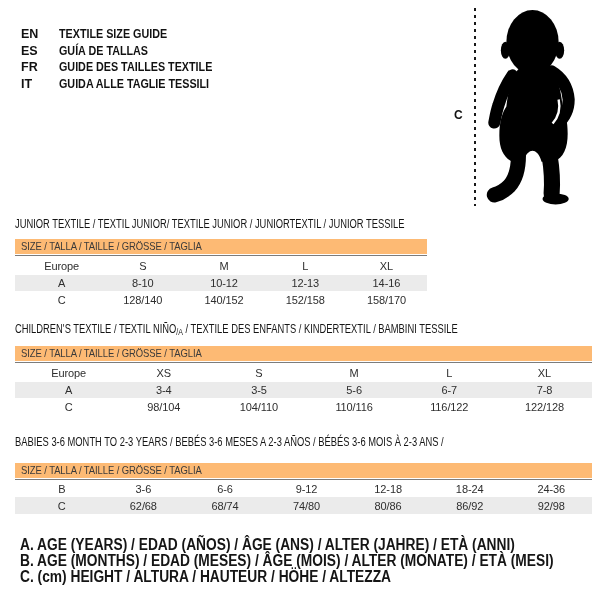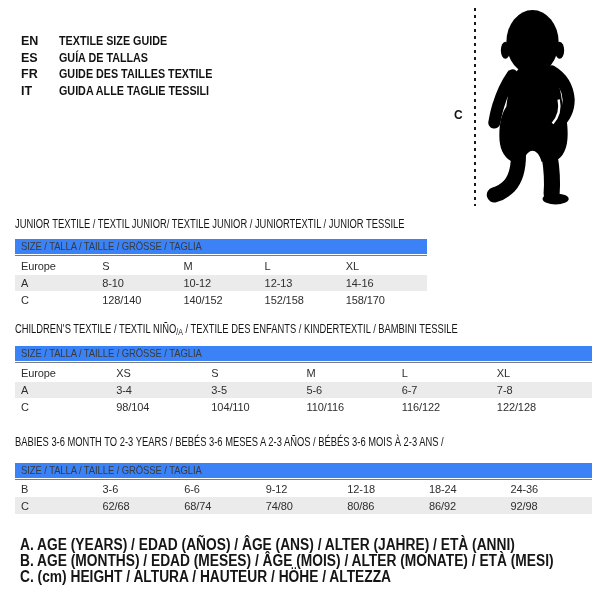--- a/index.html
+++ b/index.html
@@ -1,46 +1,46 @@
 <!DOCTYPE html>
 <html><head>
 <meta charset="utf-8">
 <style>
   html,body{margin:0;padding:0;background:#fff;}
   .page{position:relative;width:600px;height:600px;background:#ffffff;overflow:hidden;
         font-family:"Liberation Sans",sans-serif;color:#151515;}
 
   
-  .lang-block{position:absolute;left:21px;top:33px;font-weight:bold;font-size:12.5px;
+  .lang-block{position:absolute;left:21px;top:26px;font-weight:bold;font-size:12.5px;
               line-height:16.6px;color:#121212;white-space:nowrap;}
   .lang-code{display:inline-block;width:38px;}
   .squeeze{display:inline-block;transform:scaleX(0.78);transform-origin:0 50%;white-space:nowrap;}
   .squeeze-sm{display:inline-block;transform:scaleX(0.86);transform-origin:0 50%;white-space:nowrap;}
 
   
   .measure-line{position:absolute;left:474px;top:8px;width:2px;height:198px;
                 background:repeating-linear-gradient(to bottom,#181818 0 3px,transparent 3px 7px);}
   .measure-label{position:absolute;left:454px;top:108px;font-weight:bold;font-size:12px;color:#121212;}
   .toddler{position:absolute;left:485px;top:7px;width:93px;height:201px;}
 
   
   .sec-title{position:absolute;font-weight:normal;font-size:12px;color:#151515;
              white-space:nowrap;line-height:16px;}
   .subsc{font-size:9px;vertical-align:-2px;}
 
   
   .size-table{position:absolute;font-size:11px;color:#2e2e2e;letter-spacing:-0.1px;}
-  .size-band{height:15px;background:#3b82f6;color:#3a3a3a;line-height:15px;
+  .size-band{height:15px;background:#fdba74;color:#3a3a3a;line-height:15px;
              padding-left:6px;margin-bottom:1px;}
   .t-row{display:flex;align-items:center;height:17px;}
   .t-row.head{height:19px;}
   .t-row.r16{height:16px;}
   .top-rule{border-top:1px solid #7c7c7c;}
   .t-row .label{flex:0 0 52px;padding-left:6px;text-align:left;}
-  .t-row .cell{flex:1;text-align:left;}
+  .t-row .cell{flex:1;text-align:center;}
   .stripe{background:#ebebeb;}
 
   
   .legend{position:absolute;left:20px;top:537px;font-weight:bold;font-size:16px;
           color:#151515;line-height:16px;white-space:nowrap;}
 </style>
 </head>
 <body>
 
 <div class="page">

